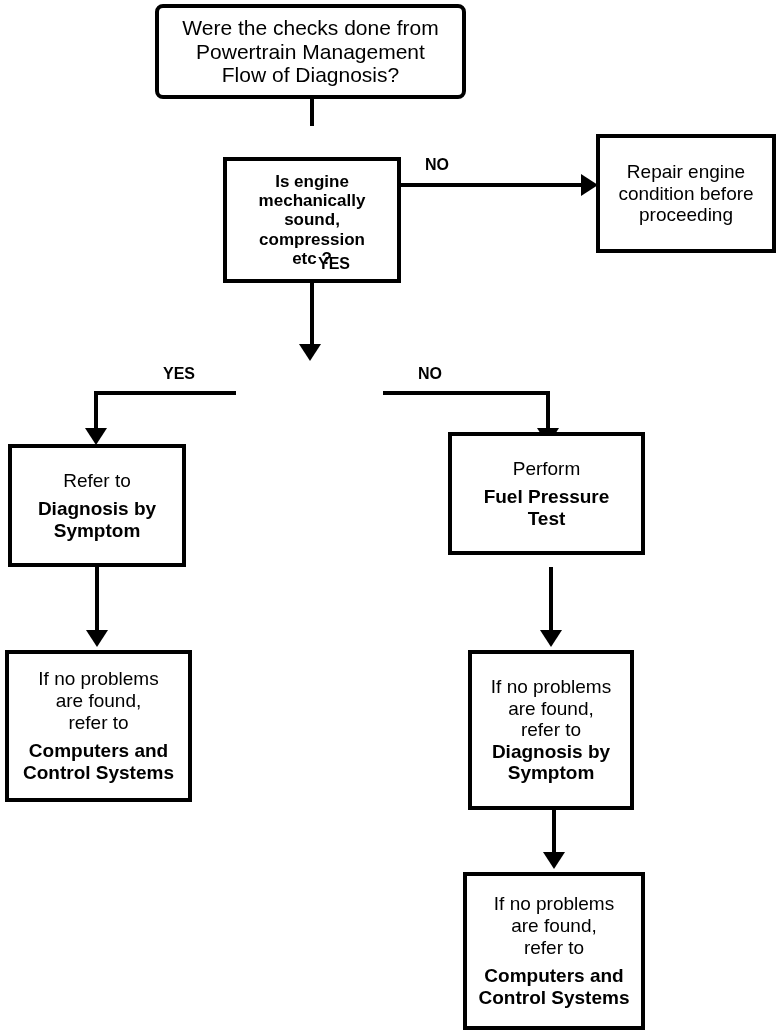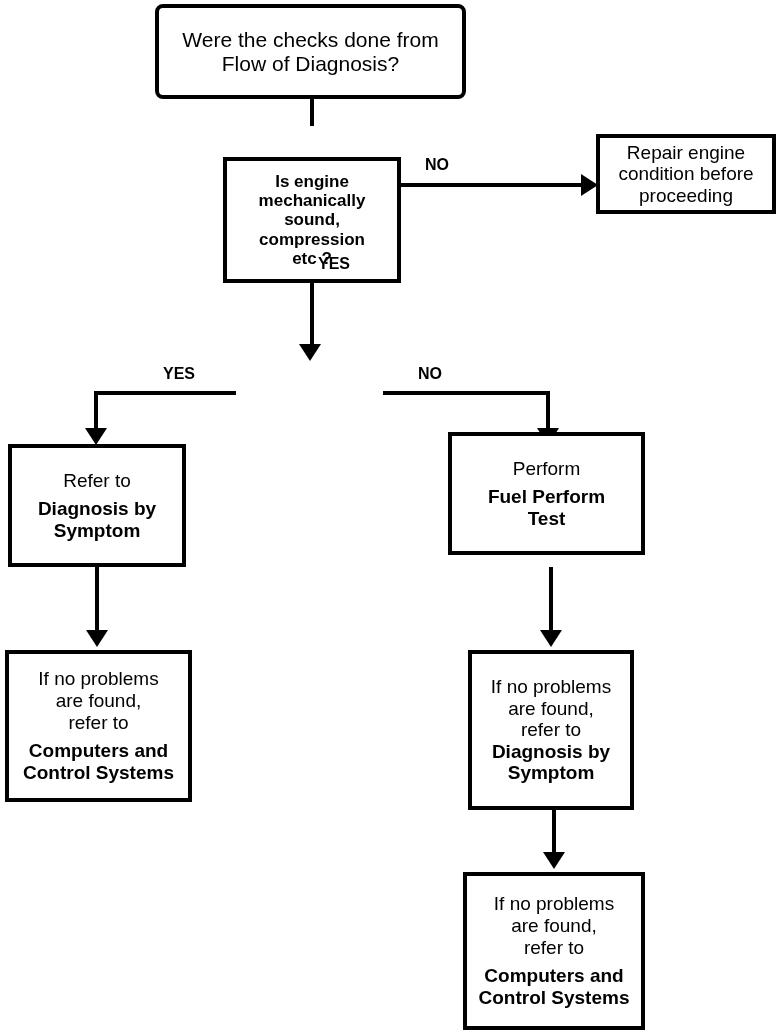--- a/index.html
+++ b/index.html
@@ -35,21 +35,21 @@
     line-height: 1.14;
     z-index: 3;
   }
   .node .ln { display: block; white-space: nowrap; }
   .node .ln.b { font-weight: bold; }
   .rounded { border-radius: 8px; }
 
   
   #node-start      { left:155px; top:4px;   width:311px; height:95px;  font-size:21px; }
   #node-mech       { left:223px; top:124px; width:178px; height:126px; font-size:17px;margin-top:33px; }
-  #node-repair     { left:596px; top:134px; width:180px; height:80px;  font-size:19px; }
+  #node-repair     { left:596px; top:134px; width:180px; height:119px;  font-size:19px; }
   #node-run        { left:234px; top:362px; width:151px; height:62px;  font-size:18px; }
   #node-refer-sym  { left:8px;   top:444px; width:178px; height:123px; font-size:19px; }
   #node-fuel       { left:448px; top:432px; width:197px; height:123px; font-size:19px; }
   #node-left-comp  { left:5px;   top:650px; width:187px; height:152px; font-size:19px; }
   #node-right-sym  { left:468px; top:650px; width:166px; height:160px; font-size:19px; }
   #node-right-comp { left:463px; top:872px; width:182px; height:158px; font-size:19px; }
 
   .node .gap { height: 7px; }
 
   
@@ -116,20 +116,21 @@
   <div class="arrow down" style="left:86px; top:630px;"></div>
 
   <div class="edge v" style="left:549px; top:567px; height:66px;"></div>
   <div class="arrow down" style="left:540px; top:630px;"></div>
 
   <div class="edge v" style="left:552px; top:810px; height:45px;"></div>
   <div class="arrow down" style="left:543px; top:852px;"></div>
 
   <div class="node rounded" id="node-start">
     <span class="ln">Were the checks done from</span>
+    <span class="ln">Powertrain Management</span>
     <span class="ln">Flow of Diagnosis?</span>
   </div>
 
   <div class="node" id="node-mech">
     <span class="ln b">Is engine</span>
     <span class="ln b">mechanically</span>
     <span class="ln b">sound,</span>
     <span class="ln b">compression</span>
     <span class="ln b">etc ?</span>
   </div>
@@ -144,21 +145,21 @@
   <div class="node" id="node-refer-sym">
     <span class="ln">Refer to</span>
     <span class="gap"></span>
     <span class="ln b">Diagnosis by</span>
     <span class="ln b">Symptom</span>
   </div>
 
   <div class="node" id="node-fuel">
     <span class="ln">Perform</span>
     <span class="gap"></span>
-    <span class="ln b">Fuel Perform</span>
+    <span class="ln b">Fuel Pressure</span>
     <span class="ln b">Test</span>
   </div>
 
   <div class="node" id="node-left-comp">
     <span class="ln">If no problems</span>
     <span class="ln">are found,</span>
     <span class="ln">refer to</span>
     <span class="gap"></span>
     <span class="ln b">Computers and</span>
     <span class="ln b">Control Systems</span>

